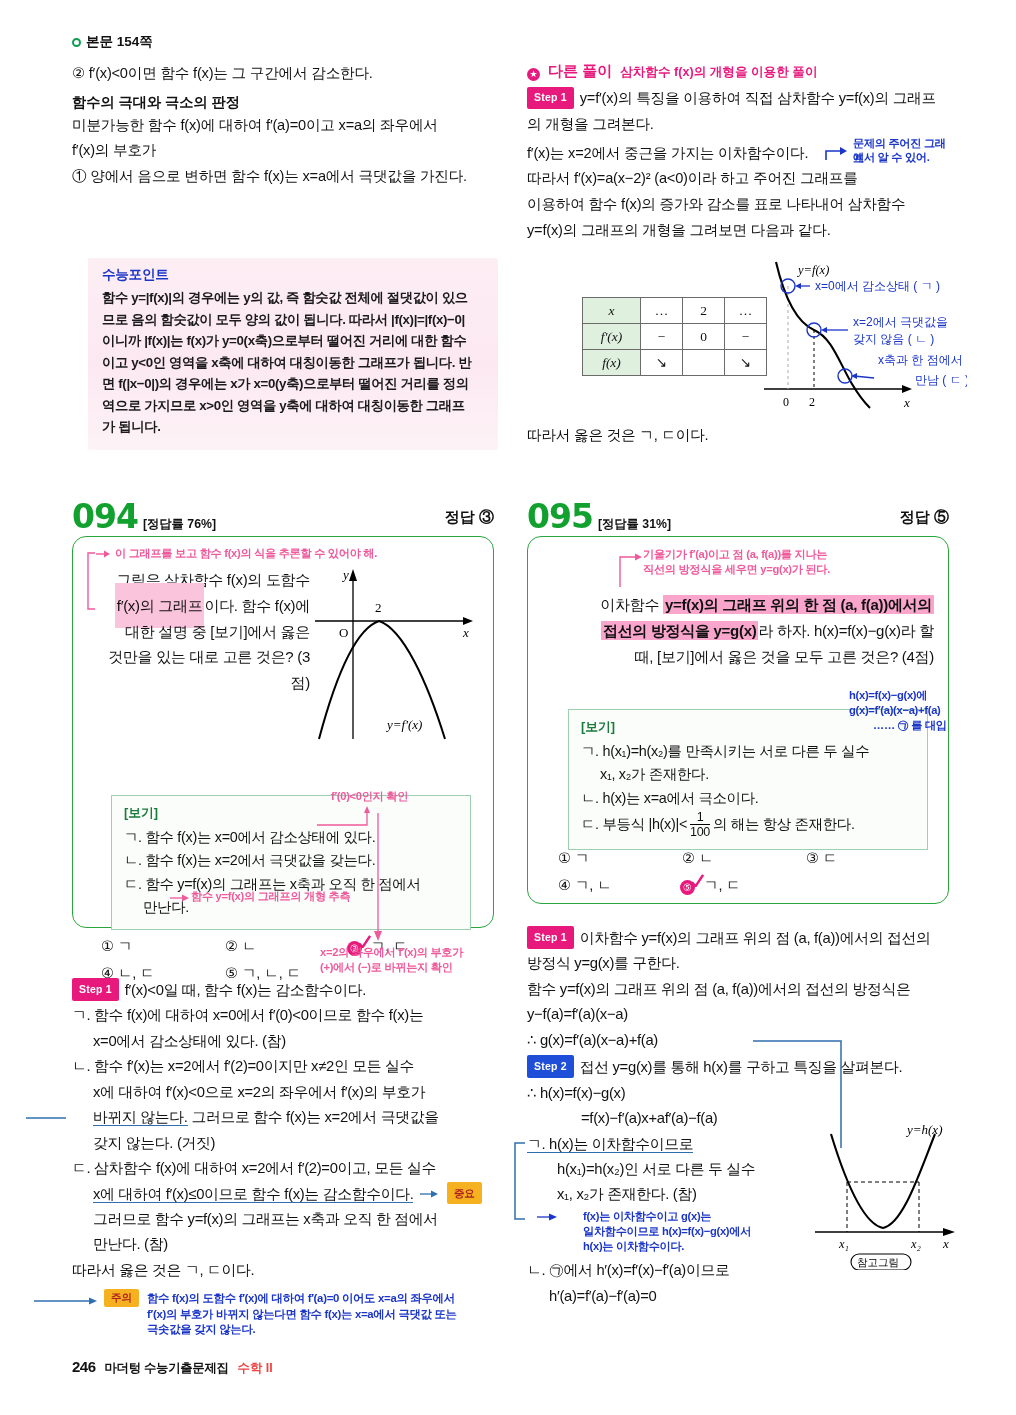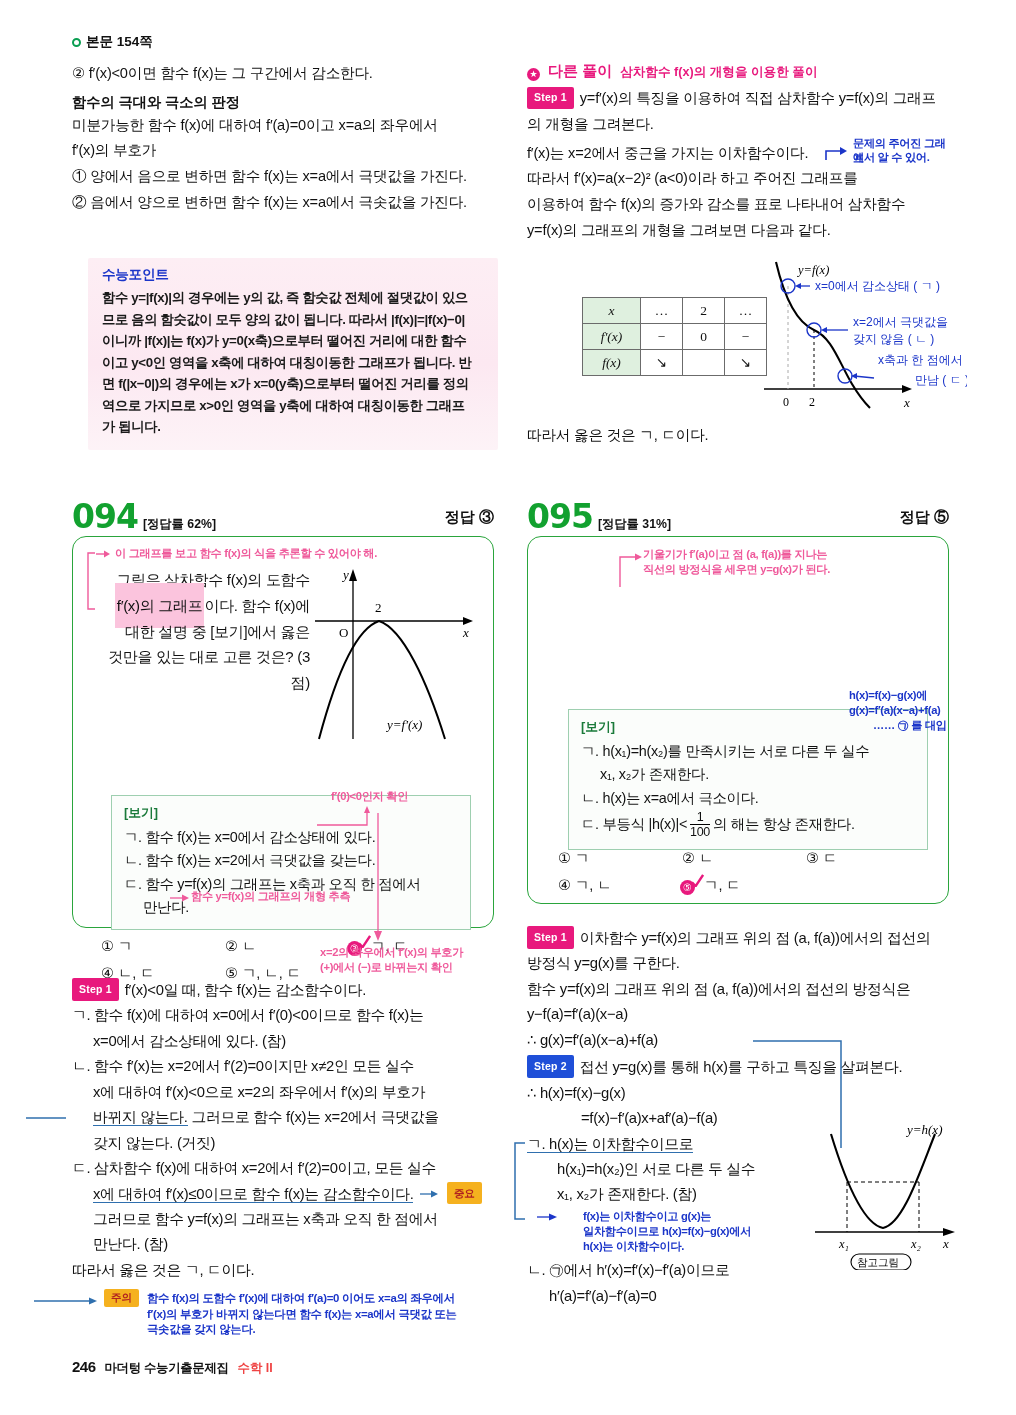--- a/index.html
+++ b/index.html
@@ -169,21 +169,20 @@
     <span class="ring"></span>
     <span>본문 154쪽</span>
   </div>
 
   <div class="col-left">
     <div class="para">② f′(x)&lt;0이면 함수 f(x)는 그 구간에서 감소한다.</div>
     <div class="sec-title">함수의 극대와 극소의 판정</div>
     <div class="para">미분가능한 함수 f(x)에 대하여 f′(a)=0이고 x=a의 좌우에서</div>
     <div class="para">f′(x)의 부호가</div>
     <div class="para">① 양에서 음으로 변하면 함수 f(x)는 x=a에서 극댓값을 가진다.</div>
-    <div class="para">② 음에서 양으로 변하면 함수 f(x)는 x=a에서 극솟값을 가진다.</div>
   </div>
 
   <div id="exam-point-box">
     <div id="exam-point-title">수능포인트</div>
     <div id="exam-point-body">함수 y=|f(x)|의 경우에는 y의 값, 즉 함숫값 전체에 절댓값이 있으므로 음의 함숫값이 모두 양의 값이 됩니다. 따라서 |f(x)|=|f(x)−0|이니까 |f(x)|는 f(x)가 y=0(x축)으로부터 떨어진 거리에 대한 함수이고 y&lt;0인 영역을 x축에 대하여 대칭이동한 그래프가 됩니다. 반면 f(|x−0|)의 경우에는 x가 x=0(y축)으로부터 떨어진 거리를 정의역으로 가지므로 x&gt;0인 영역을 y축에 대하여 대칭이동한 그래프가 됩니다.</div>
   </div>
 
   <div class="col-right">
     <div id="alt-solution-head">
       <span class="star-badge">★</span>
@@ -265,21 +264,21 @@
       <text x="101" y="87" font-size="12" fill="#1b35c9" class="svg-ko">갖지 않음 ( ㄴ )</text>
       <text x="126" y="108" font-size="12" fill="#1b35c9" class="svg-ko">x축과 한 점에서</text>
       <text x="163" y="128" font-size="12" fill="#1b35c9" class="svg-ko">만남 ( ㄷ )</text>
     </svg>
   </div>
 
   <div class="para" style="position:absolute; left:527px; top:424px;">따라서 옳은 것은 ㄱ, ㄷ이다.</div>
 
   <div style="position:absolute; left:72px; top:500px; width:422px;">
     <div class="prob-head">
-      <span class="prob-num">094</span><span class="prob-rate">[정답률 62%]</span>
+      <span class="prob-num">094</span><span class="prob-rate">[정답률 76%]</span>
       <span class="prob-ans">
         <span>정답</span>
         <span>③</span>
       </span>
     </div>
 
     <div class="prob-box" style="height:392px;">
 
       <div style="position:absolute; left:22px; top:9px; display:flex; align-items:center; gap:4px;">
         <svg width="16" height="12">
@@ -435,20 +434,29 @@
 
       <div style="position:absolute; left:115px; top:10px;">
         <div class="note-pink">기울기가 f′(a)이고 점 (a, f(a))를 지나는</div>
         <div class="note-pink">직선의 방정식을 세우면 y=g(x)가 된다.</div>
       </div>
       <svg style="position:absolute; left:88px; top:12px;" width="28" height="42">
         <path d="M4,38 L4,8 L20,8" stroke="#ef5a9b" stroke-width="1.4" fill="none"></path>
         <path d="M19,4.5 L26,8 L19,11.5 Z" fill="#ef5a9b"></path>
       </svg>
 
+      <div class="prob-text" style="position:absolute; left:18px; top:55px; width:388px;">
+        <div>
+          <span>이차함수 </span><span class="hl-pink-strong">y=f(x)의 그래프 위의 한 점 (a, f(a))에서의</span>
+        </div>
+        <div>
+          <span class="hl-pink-strong">접선의 방정식을 y=g(x)</span><span>라 하자. h(x)=f(x)−g(x)라 할</span>
+        </div>
+        <div>때, [보기]에서 옳은 것을 모두 고른 것은? (4점)</div>
+      </div>
 
       <div class="bogi-box" style="position:absolute; left:30px; top:162px; width:360px;">
         <div class="bogi-title">[보기]</div>
         <div class="bogi-item">ㄱ. h(x₁)=h(x₂)를 만족시키는 서로 다른 두 실수</div>
         <div class="bogi-item" style="padding-left:19px;">x₁, x₂가 존재한다.</div>
         <div class="bogi-item">ㄴ. h(x)는 x=a에서 극소이다.</div>
         <div class="bogi-item" style="display:flex; align-items:center; gap:3px;">
           <span>ㄷ. 부등식 |h(x)|&lt;</span>
           <span style="display:inline-block; text-align:center; font-size:12.5px; line-height:1.12;">
             <span style="display:block; border-bottom:1.3px solid #000; padding:0 2px;">1</span>

